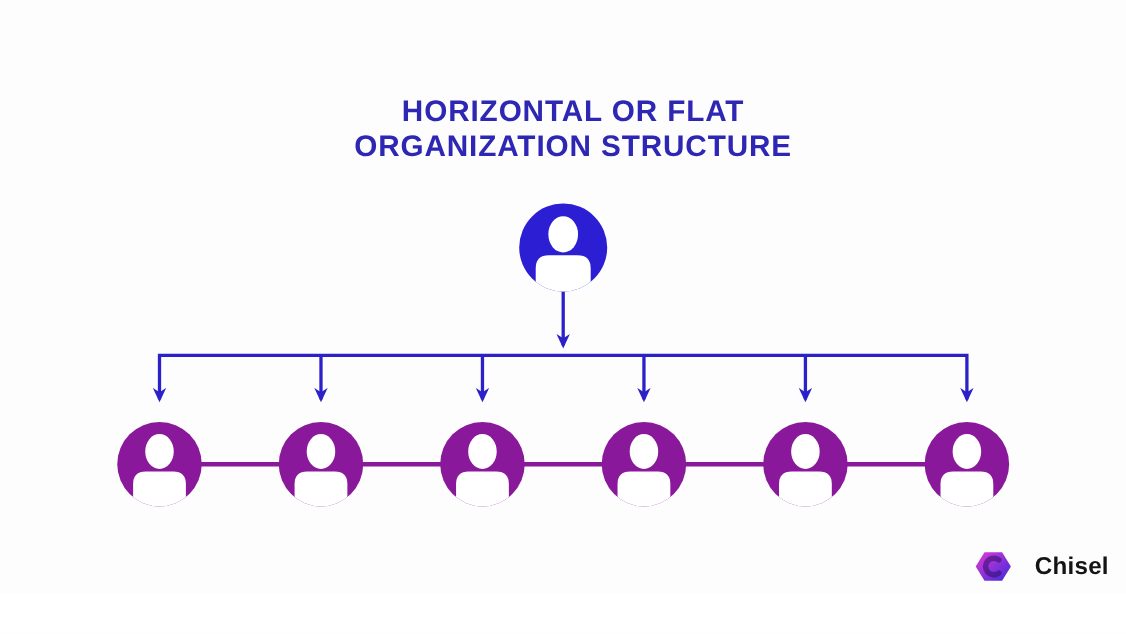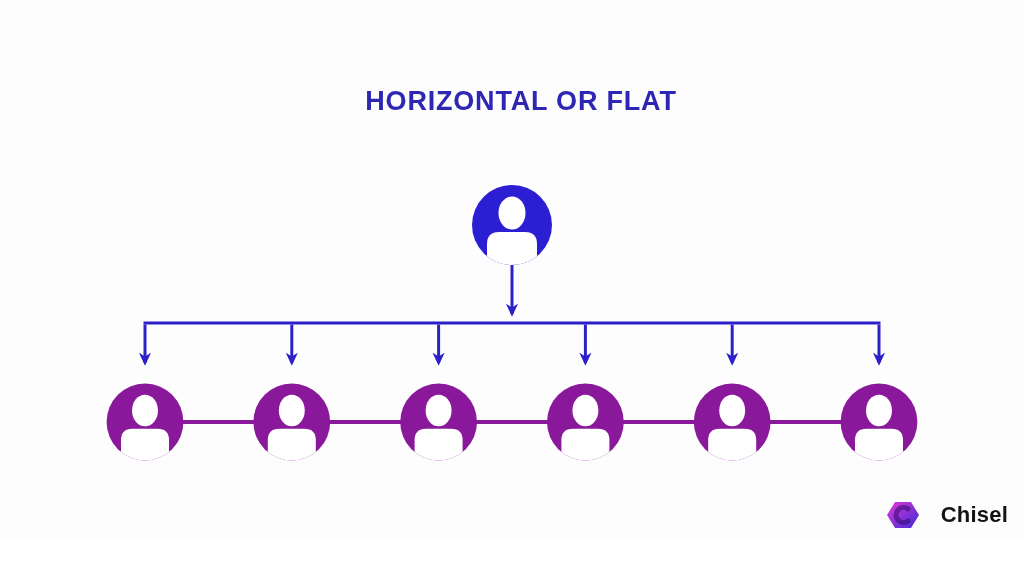--- a/index.html
+++ b/index.html
@@ -48,20 +48,21 @@
     letter-spacing:0.2px;
   }
 </style>
 </head>
 <body>
 
 <div class="canvas">
 
   <div class="title">
     <div>HORIZONTAL OR FLAT</div>
+    <div>ORGANIZATION STRUCTURE</div>
   </div>
 
   <svg class="diagram" width="1024" height="576" viewBox="0 0 1024 576">
     <defs>
       <clipPath id="person-clip">
           <circle r="40"></circle>
         </clipPath>
       <g id="person-icon">
         <circle r="40" class="person-bg"></circle>
         <g clip-path="url(#person-clip)">

